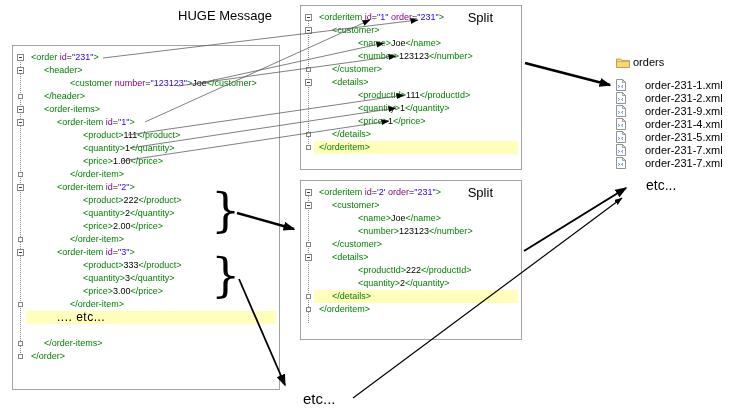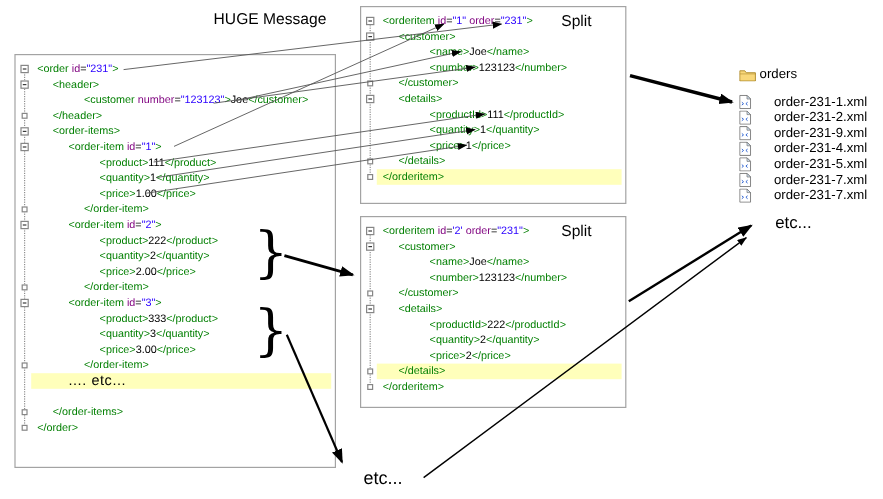--- a/index.html
+++ b/index.html
@@ -212,23 +212,20 @@
       </div>
       <div class="row">
         <span class="gut minus"></span>
         <span class="code" style="left: 31px;"><span class="tg">&lt;details</span><span class="tg">&gt;</span></span>
       </div>
       <div class="row">
         <span class="code" style="left: 57px;"><span class="tg">&lt;productId</span><span class="tg">&gt;</span><span class="tx">222</span><span class="tg">&lt;/productId</span><span class="tg">&gt;</span></span>
       </div>
       <div class="row">
         <span class="code" style="left: 57px;"><span class="tg">&lt;quantity</span><span class="tg">&gt;</span><span class="tx">2</span><span class="tg">&lt;/quantity</span><span class="tg">&gt;</span></span>
-      </div>
-      <div class="row">
-        <span class="code" style="left: 57px;"><span class="tg">&lt;price</span><span class="tg">&gt;</span><span class="tx">2</span><span class="tg">&lt;/price</span><span class="tg">&gt;</span></span>
       </div>
       <div class="row hl">
         <span class="gut box"></span>
         <span class="code" style="left: 31px;"><span class="tg">&lt;/details</span><span class="tg">&gt;</span></span>
       </div>
       <div class="row">
         <span class="gut box"></span>
         <span class="code" style="left: 18px;"><span class="tg">&lt;/orderitem</span><span class="tg">&gt;</span></span>
       </div>
     </div>

